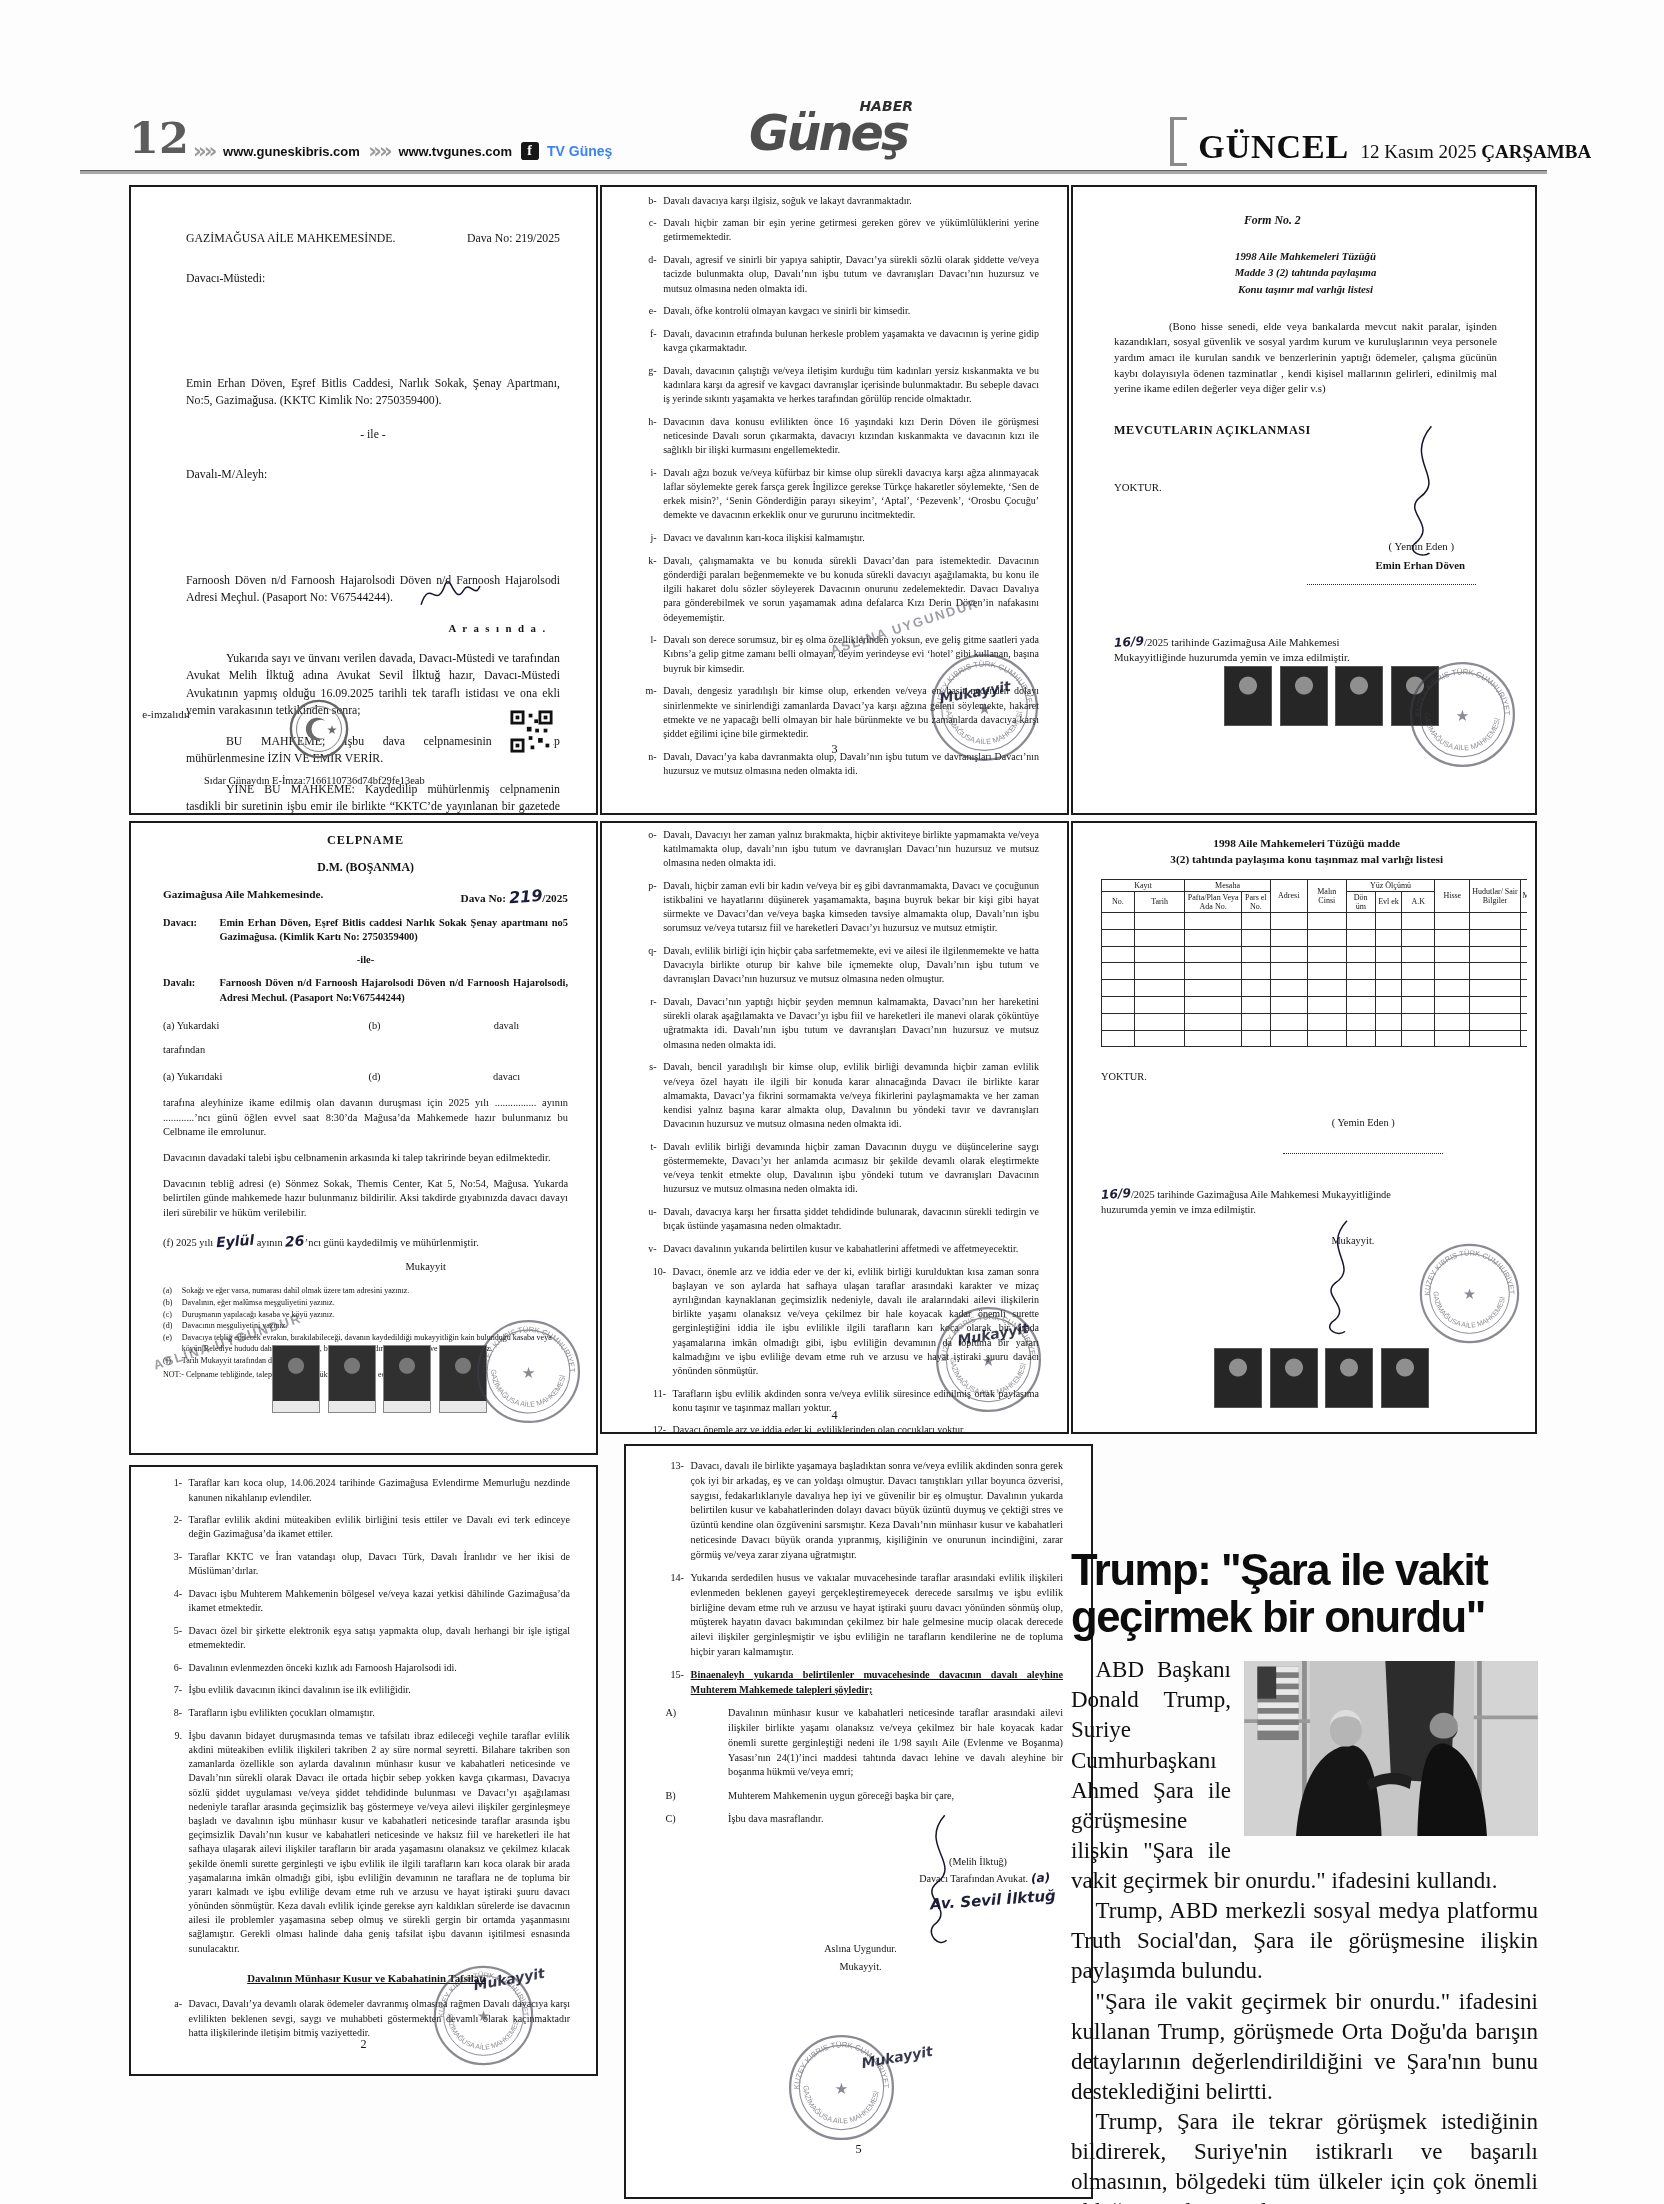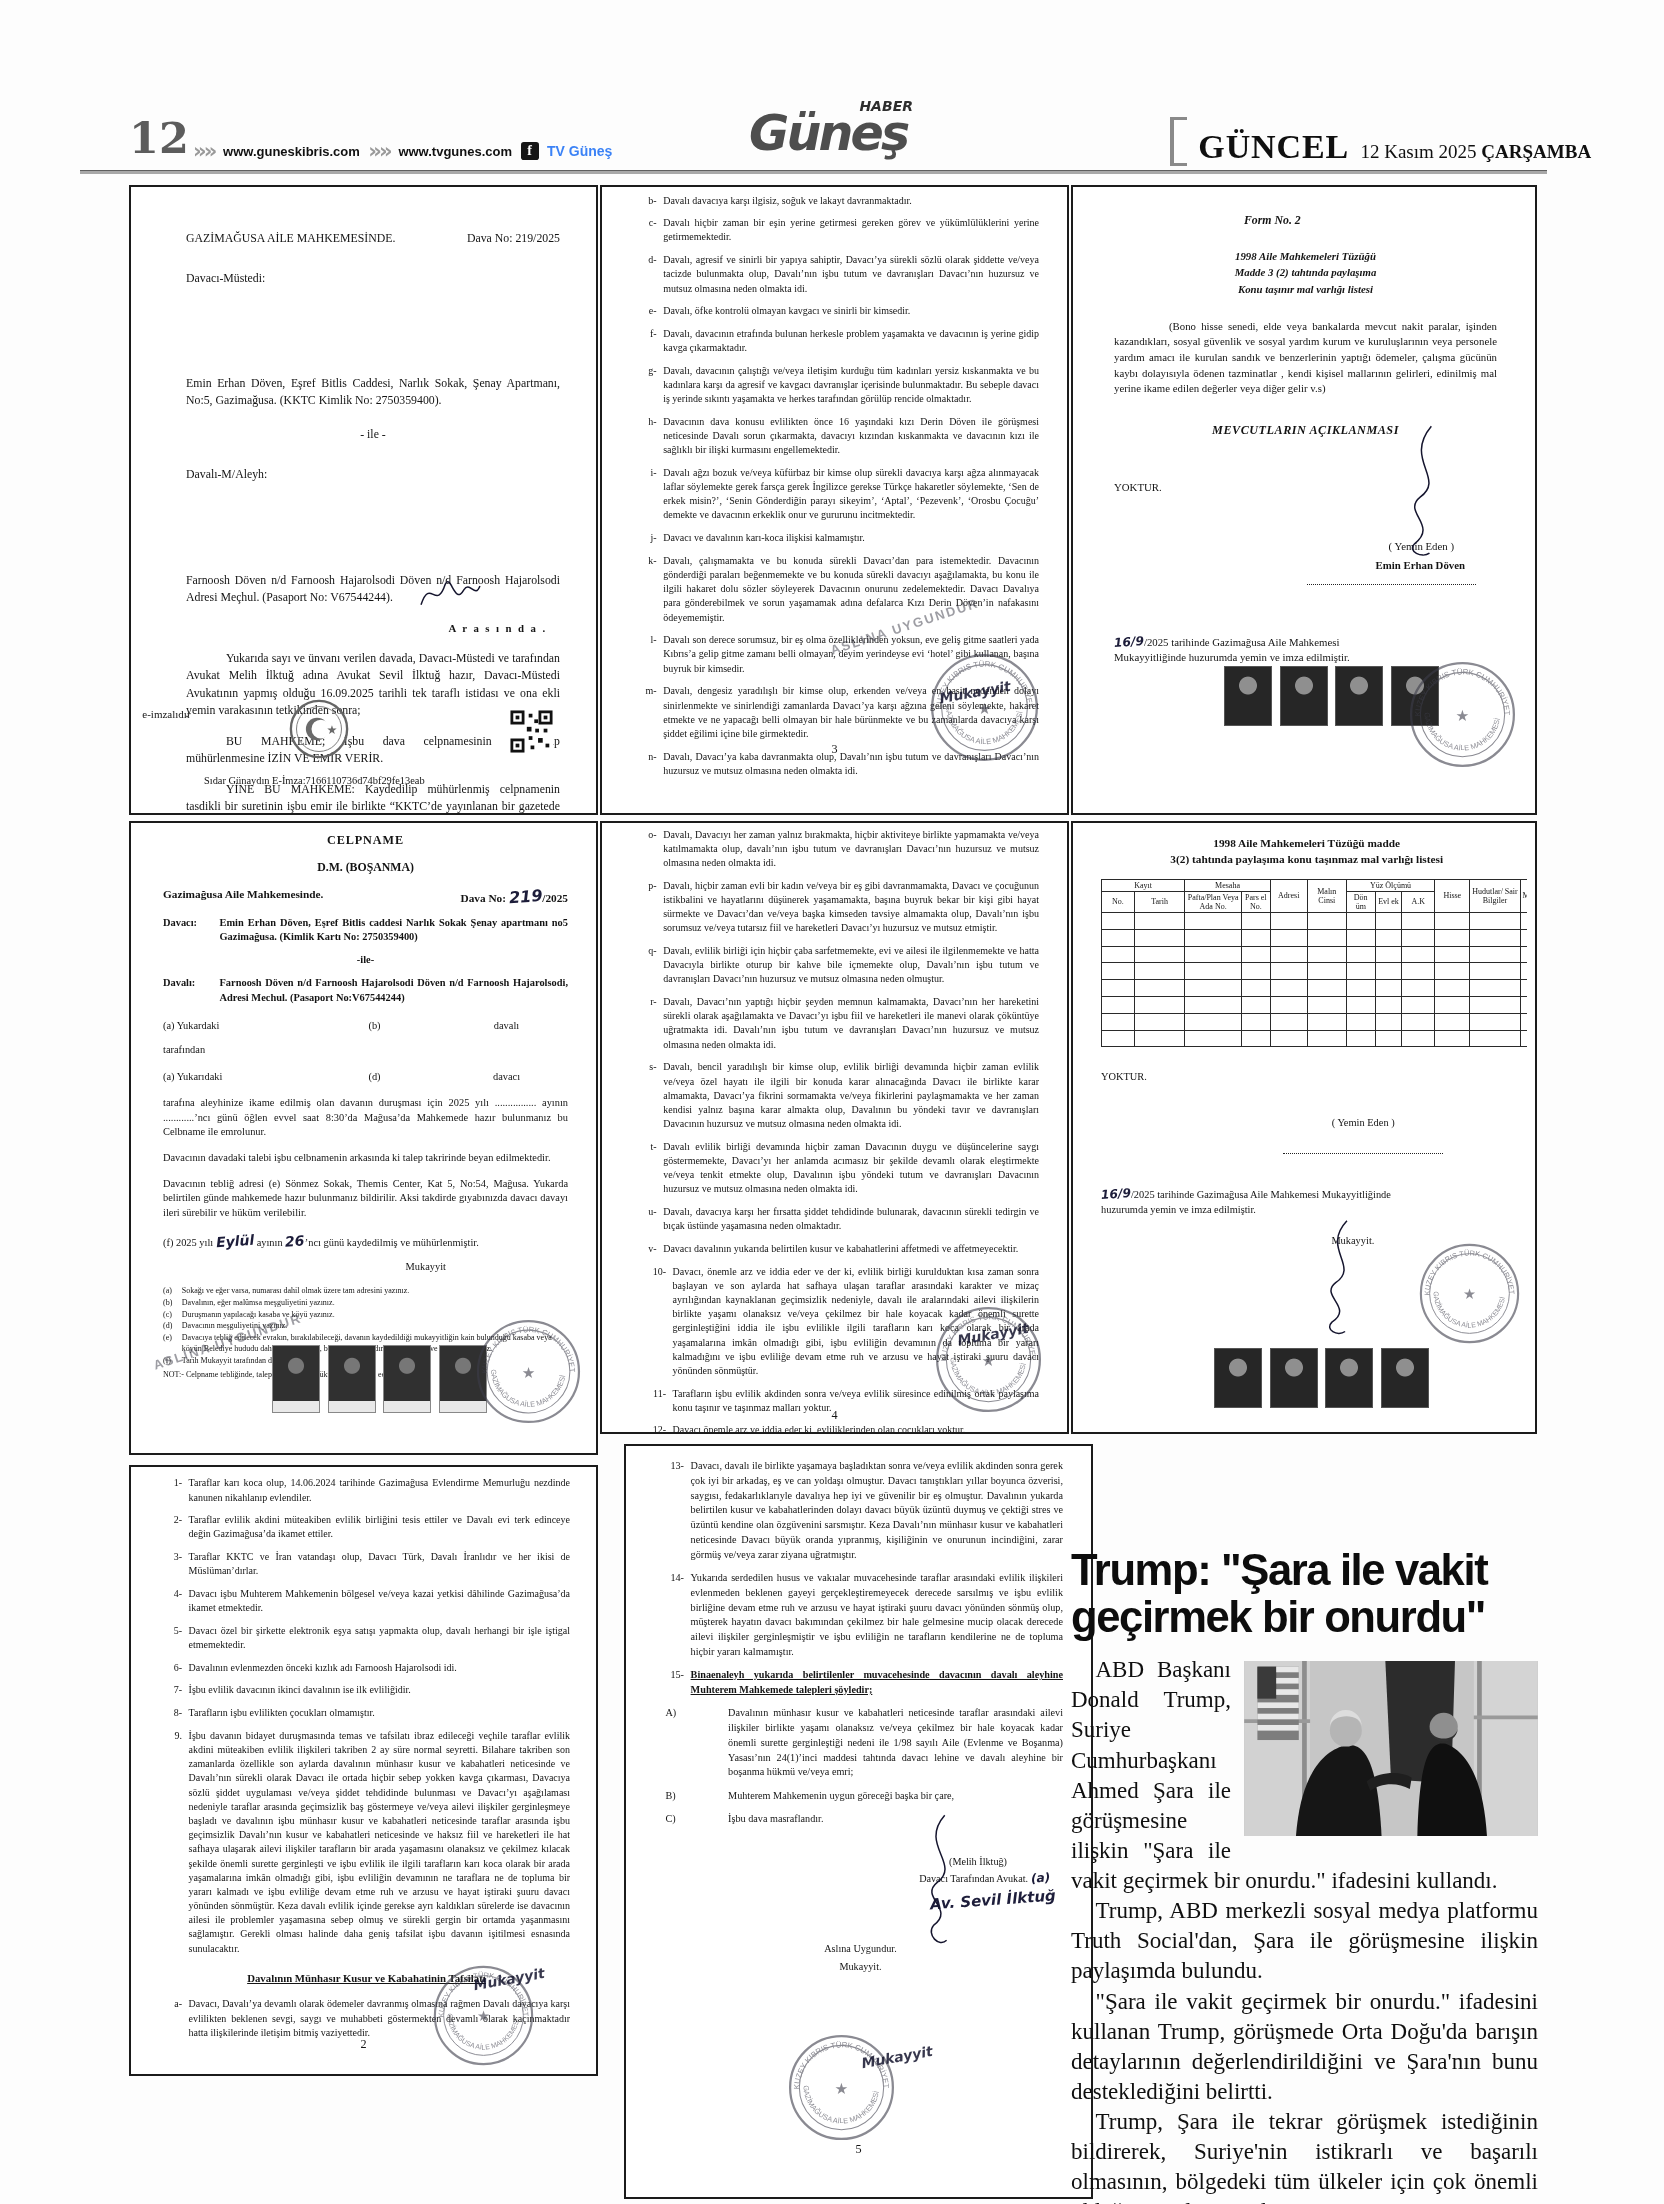--- a/index.html
+++ b/index.html
@@ -62,21 +62,21 @@
   .qr{position:absolute;right:43px;bottom:55px;}
   
   .doc2{left:600px;top:185px;width:469px;height:630px;}
   .doc2 .pad{padding:6.6px 28px 0 32px;font-size:10px;line-height:1.42;}
   
   .doc3{left:1071px;top:185px;width:466px;height:630px;}
   .doc3 .pad{padding:24.5px 38px 0 41px;font-size:10.8px;line-height:1.45;}
   .d3-formno{margin-left:130px;font-weight:bold;font-style:italic;font-size:11.8px;}
   .d3-title{ text-align:center;font-weight:bold;font-style:italic;margin-top:19px;line-height:1.55;}
   .d3-paren{margin-top:21px;text-indent:55px;text-align:justify;}
-  .d3-head{ text-align:center;font-weight:bold;font-style:italic;font-size:12.2px;margin-top:24.5px;letter-spacing:0.5px;}
+  .d3-head{ font-weight:bold;font-size:12.2px;margin-top:24.5px;letter-spacing:0.5px;}
   .d3-yok{margin-top:41px;}
   .d3-yemin{text-align:right;margin-right:43px;margin-top:43px;}
   .d3-name{ text-align:right;margin-right:32px;font-weight:bold;margin-top:3.8px;}
   .d3-dots{ text-align:right;margin-right:21px;}
   .d3-date{margin-top:45px;width:78%;}
   .d3-muk{margin-left:58%;margin-top:21px;}
   .d3-photos{position:absolute;left:151px;bottom:87px;}
   
   .doc4{left:129px;top:821px;width:469px;height:634px;}
   .doc4 .pad{padding:9.4px 28px 0 32px;font-size:10.4px;line-height:1.4;}

